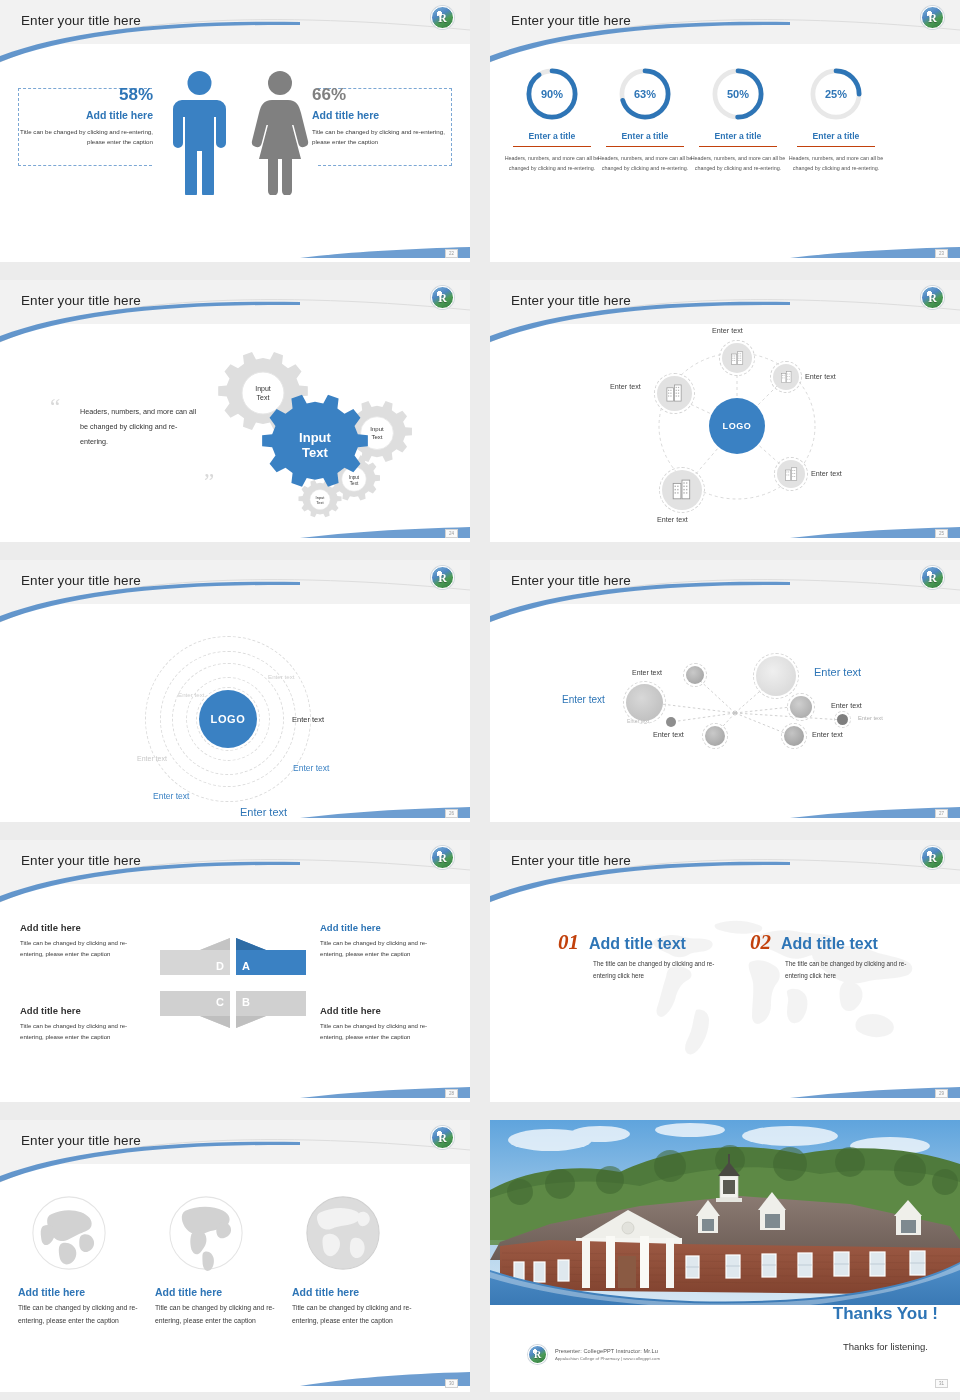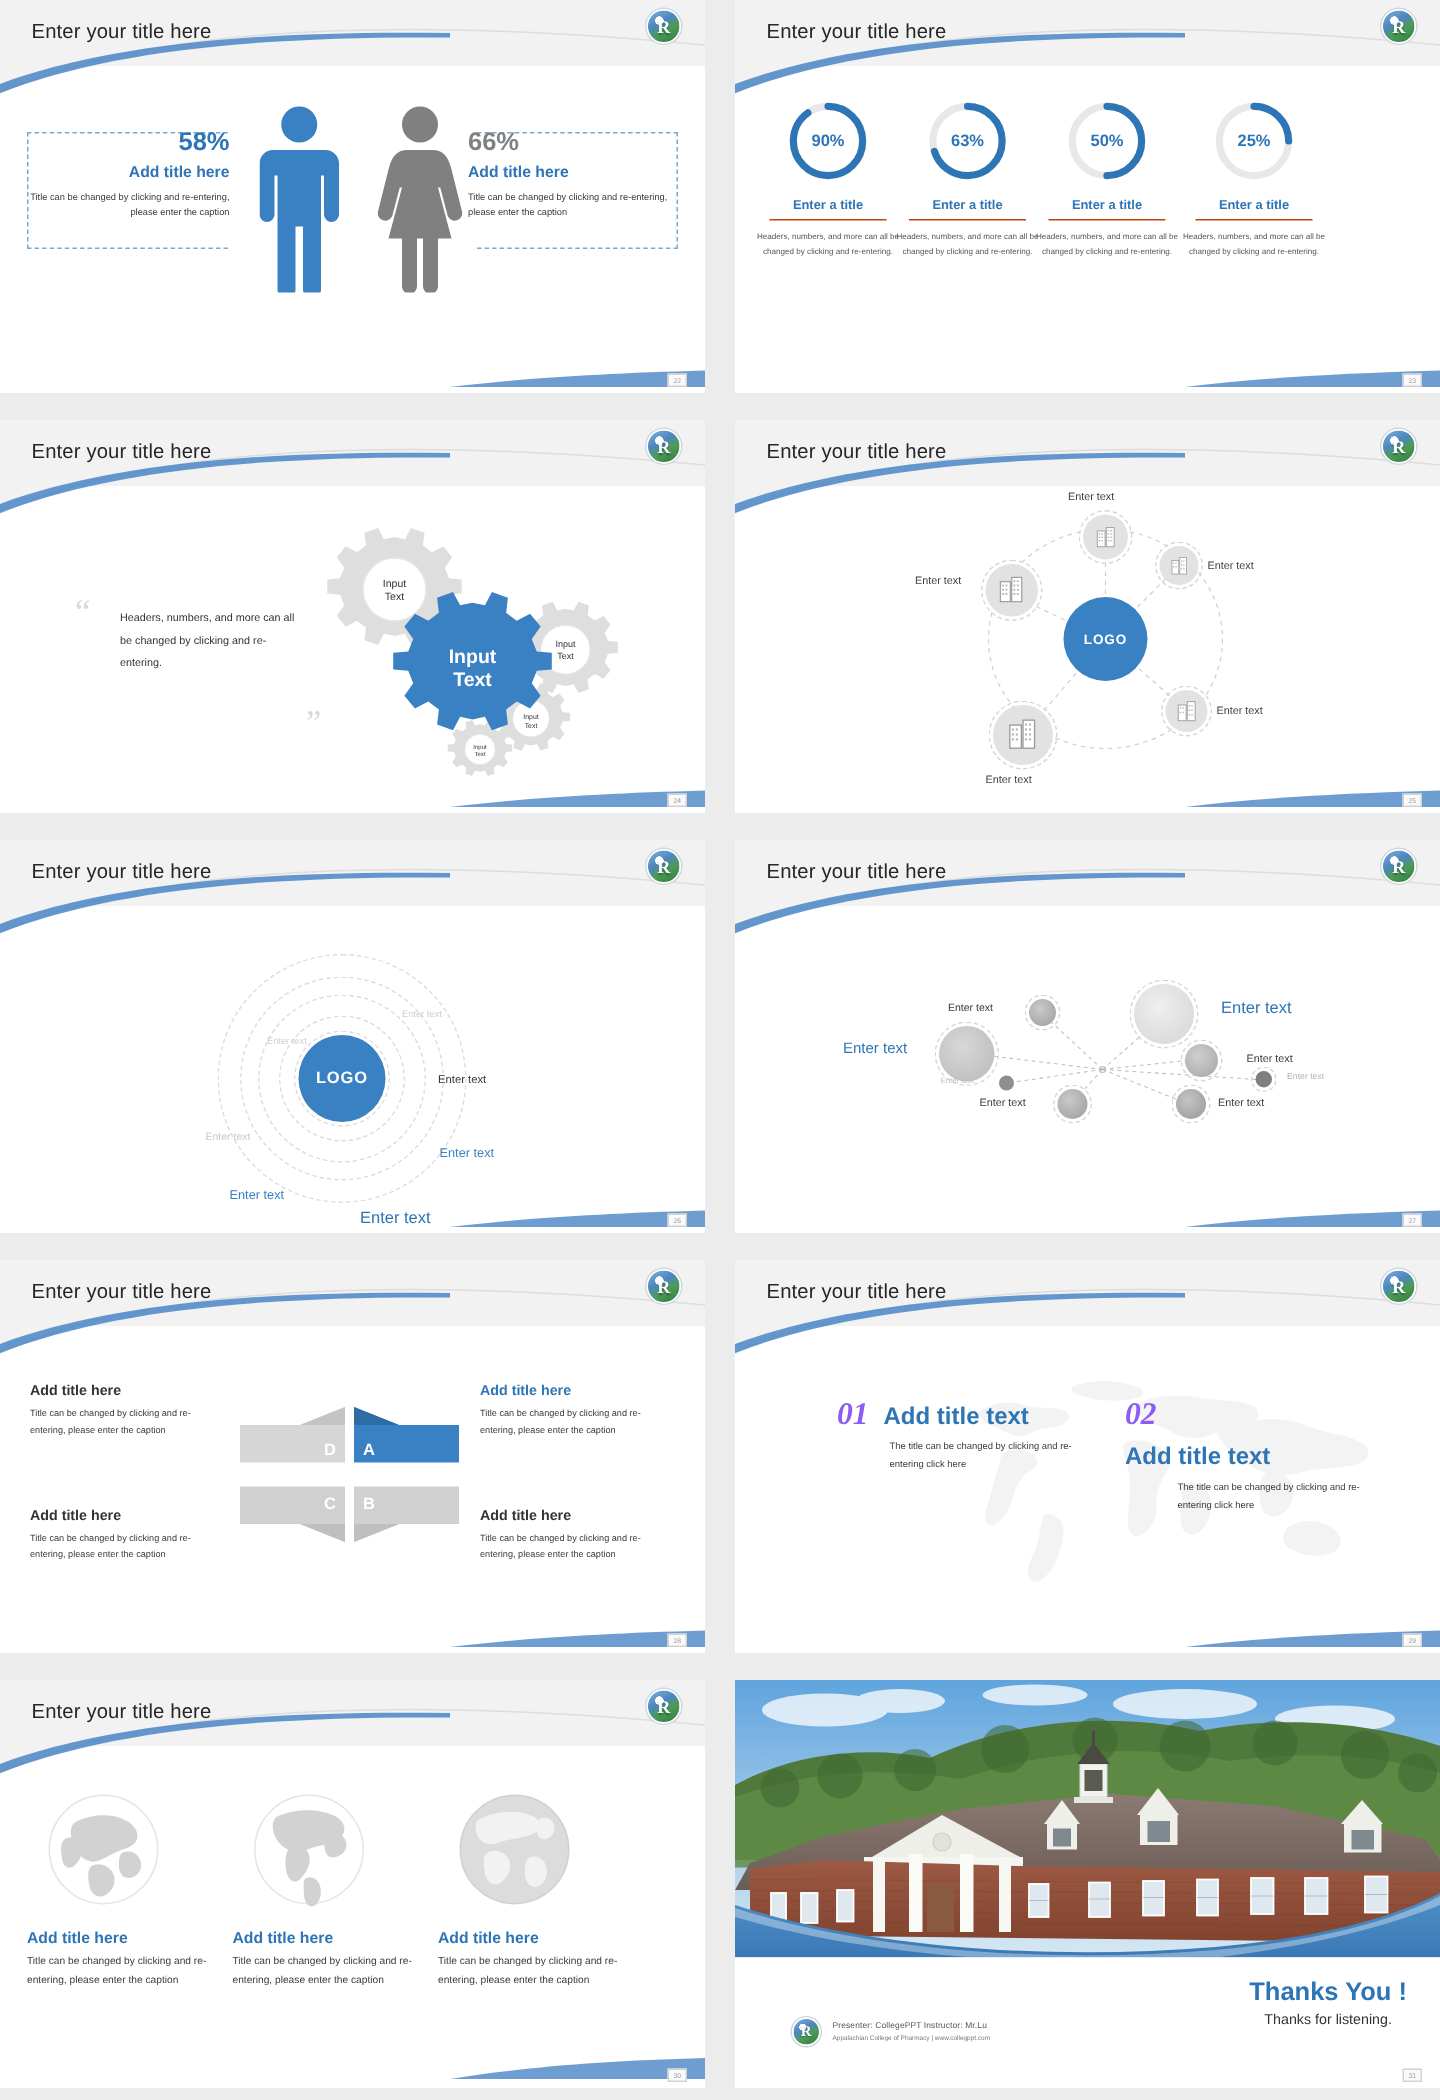--- a/index.html
+++ b/index.html
@@ -95,35 +95,35 @@
   .nnode { position:absolute; border-radius:50%; }
   .nlbl { position:absolute; white-space:nowrap; }
 
   
   .s7-h { font-size:9.5px; font-weight:bold; color:#333; }
   .s7-h.b { color:#2e75b6; }
   .s7-t { font-size:6.1px; color:#3a3a3a; line-height:1.75; margin-top:5px; }
 
   
   .num { font-family:"Liberation Serif", serif; font-style:italic; font-weight:bold;
-         font-size:21px; color:#8b5cf6; line-height:1; }
+         font-size:21px; color:#c2410c; line-height:1; }
   .num-h { font-size:16px; font-weight:bold; color:#2e75b6; }
   .num-t { font-size:6.3px; color:#3a3a3a; line-height:1.85; margin-top:5px; }
 
   
   .g-col { position:absolute; width:128px; }
   .g-h { font-size:10.5px; font-weight:bold; color:#2e75b6; }
   .g-t { font-size:6.8px; color:#3a3a3a; line-height:1.85; margin-top:4px; }
 
   
   .photo { position:absolute; left:0; right:0; top:0; height:185px; overflow:hidden; }
   .thanks { position:absolute; right:22px; bottom:40px; text-align:center; }
   .thanks-h { font-size:17px; font-weight:bold; color:#2e75b6; line-height:1.1;
               text-shadow:0 1px 0 rgba(255,255,255,.6); }
-  .thanks-s { font-size:9.5px; color:#333; margin-top:3px; }
+  .thanks-s { font-size:9.5px; color:#333; margin-top:17px; }
   .pres { position:absolute; left:38px; bottom:28px; }
   .pres-1 { font-size:5.6px; color:#555; letter-spacing:.1px; }
   .pres-2 { font-size:4.3px; color:#777; margin-top:2.5px; }
 </style>
 </head>
 <body>
 
 <div class="grid">
 
   <div class="slide">
@@ -614,21 +614,21 @@
 
       <div style="position:absolute;left:68px;top:44px;width:160px;">
         <div style="display:flex;align-items:baseline;gap:10px;">
           <span class="num">01</span>
           <span class="num-h">Add title text</span>
         </div>
         <div class="num-t" style="margin-left:35px;width:128px;">The title can be changed by clicking and re-entering click here</div>
       </div>
 
       <div style="position:absolute;left:260px;top:44px;width:160px;">
-        <div style="display:flex;align-items:flex-start;gap:10px;flex-direction:column;">
+        <div style="display:flex;align-items:flex-end;gap:10px;">
           <span class="num">02</span>
           <span class="num-h">Add title text</span>
         </div>
         <div class="num-t" style="margin-left:35px;width:128px;">The title can be changed by clicking and re-entering click here</div>
       </div>
     </div>
     <div class="pgnum">29</div>
   </div>
 
   <div class="slide">

